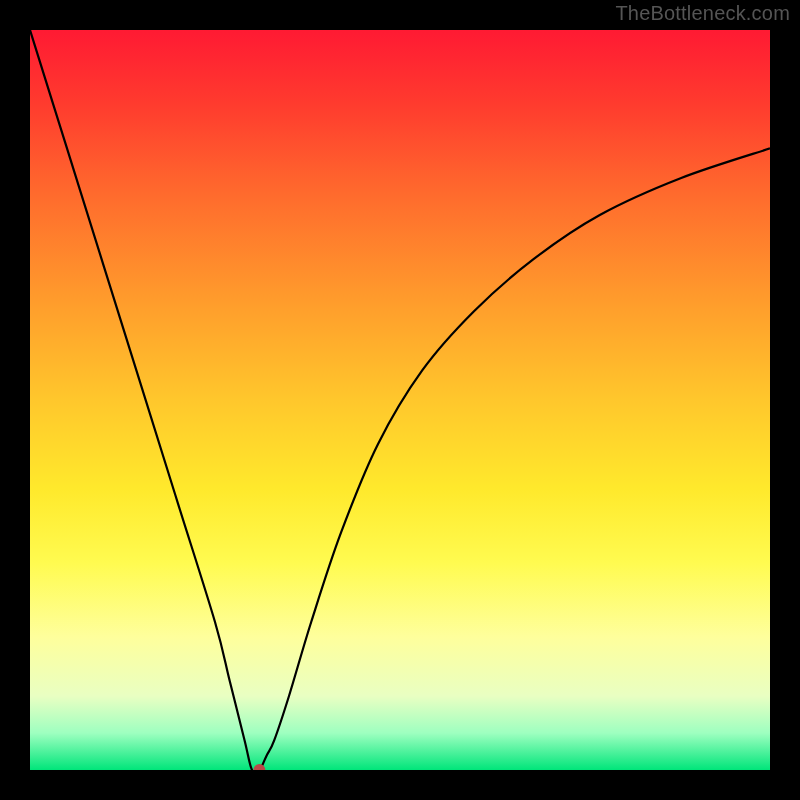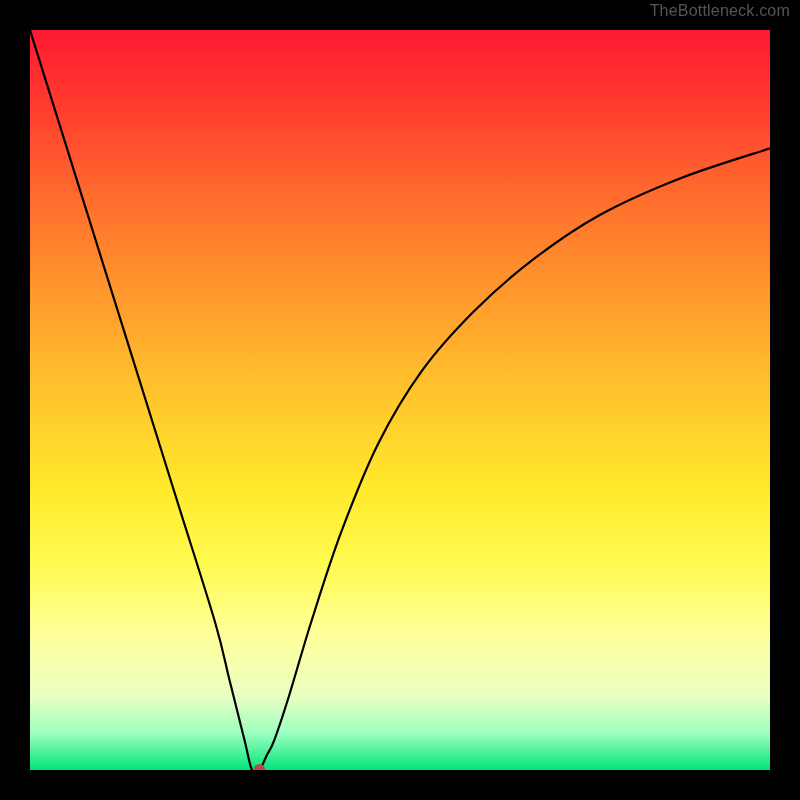--- a/index.html
+++ b/index.html
@@ -9,21 +9,21 @@
     height: 800px;
     background: #000;
     position: relative;
     font-family: Arial, sans-serif;
   }
   .watermark {
     position: absolute;
     top: 2px;
     right: 10px;
     color: #555;
-    font-size: 16px;
+    font-size: 20px;
     font-weight: 500;
     letter-spacing: 0.2px;
   }
   .plot-area {
     position: absolute;
     left: 30px;
     top: 30px;
     width: 740px;
     height: 740px;
     overflow: hidden;

